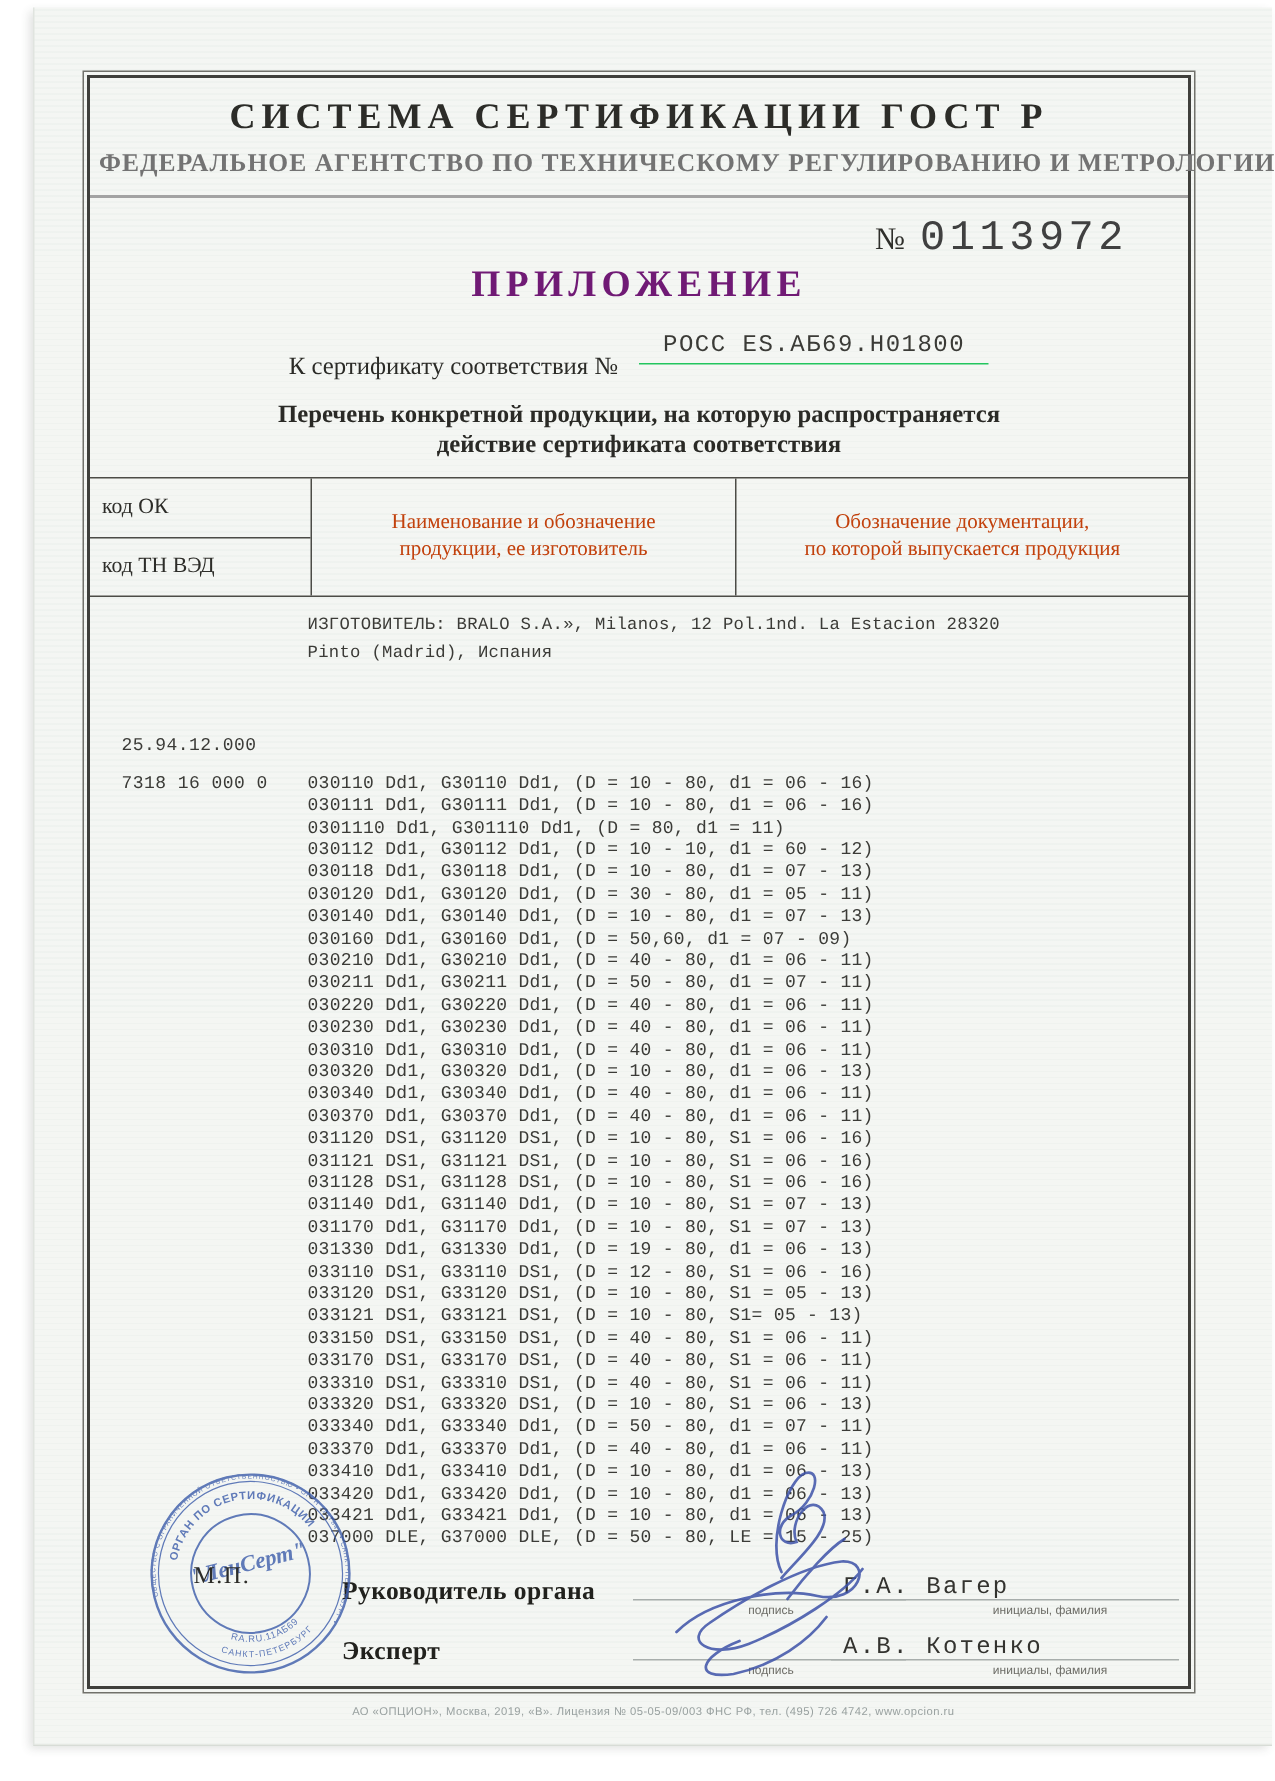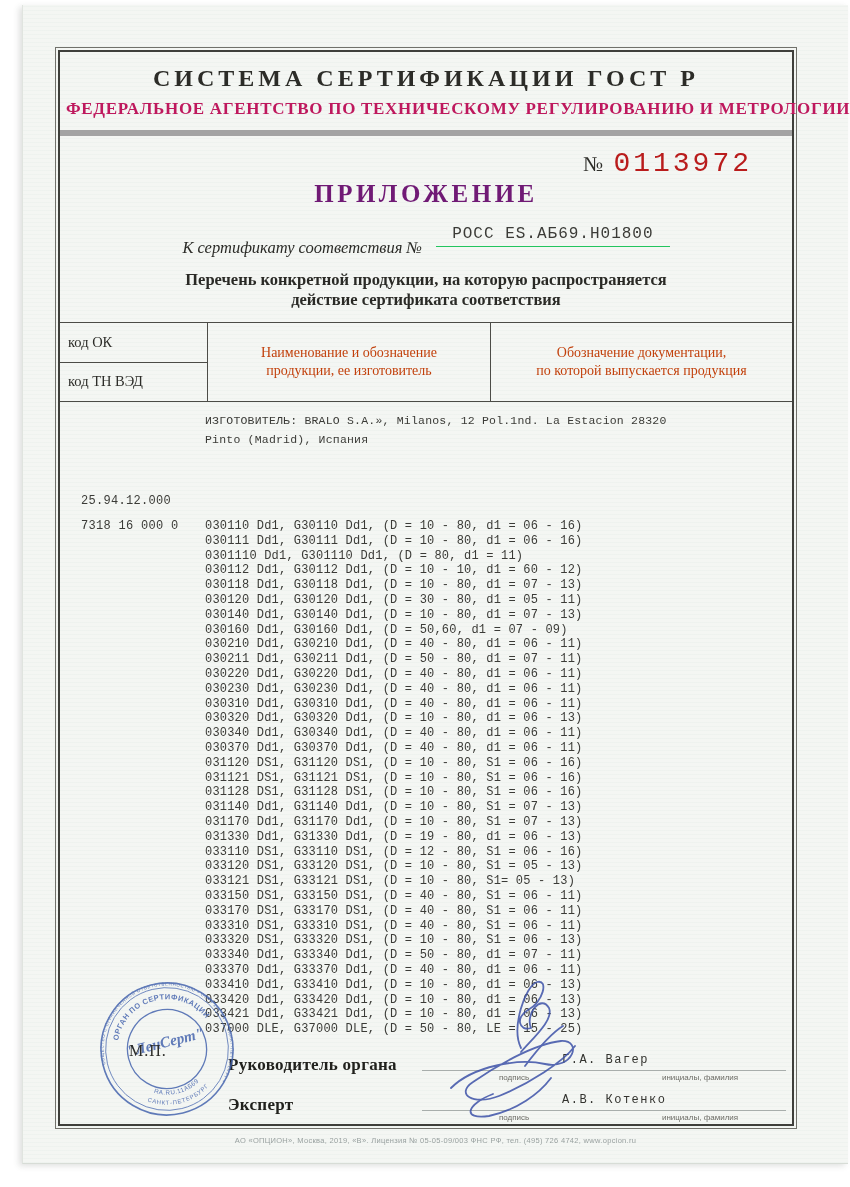--- a/index.html
+++ b/index.html
@@ -19,33 +19,33 @@
     content:"";position:absolute;inset:0;pointer-events:none;
     background:repeating-linear-gradient(0deg, rgba(170,195,186,.07) 0 1px, transparent 1px 4px);
   }
   .frame{
     position:absolute;left:35px;top:45px;width:736px;height:1076px;
     box-sizing:border-box;border:2px solid #3f3f3b;
     outline:1px solid #71716b;outline-offset:2px;
     background:transparent;
   }
   
-  .head-box{border-bottom:6px solid #a3a3a3;padding:13px 6px 11px;text-align:center;}
+  .head-box{border-bottom:2px solid #a3a3a3;padding:13px 6px 11px;text-align:center;}
   .sys-title{font-size:24px;font-weight:bold;letter-spacing:4px;color:#2c2c28;white-space:nowrap;}
-  .agency-title{font-size:17px;font-weight:bold;letter-spacing:.7px;margin-top:7px;color:#be185d;white-space:nowrap;}
+  .agency-title{font-size:17px;font-weight:bold;letter-spacing:.7px;margin-top:7px;color:#737373;white-space:nowrap;}
   
   .number-row{text-align:right;padding-right:40px;margin-top:12px;height:32px;}
   .no-sign{font-size:21px;color:#2f2f2b;margin-right:10px;}
   .form-number{
     font-family:"Liberation Mono","DejaVu Sans Mono",monospace;
-    font-size:28px;color:#b91c1c;letter-spacing:3px;
+    font-size:28px;color:#404040;letter-spacing:3px;
   }
   .appendix{text-align:center;font-size:25px;font-weight:bold;letter-spacing:3.5px;color:#701a75;}
   .cert-row{display:flex;justify-content:center;align-items:flex-end;margin-top:16px;height:34px;}
-  .cert-label{font-size:16.5px;color:#2b2b27;font-style:italic;}
+  .cert-label{font-size:16.5px;color:#2b2b27;}
   .cert-number-box{
     border-bottom:1px solid #22c55e;margin-left:14px;padding:0 16px 3px;
     transform:translateY(-11px);
     font-family:"Liberation Mono","DejaVu Sans Mono",monospace;
     font-size:16px;letter-spacing:1px;color:#3c3c38;white-space:nowrap;
   }
   .subtitle{text-align:center;font-weight:bold;font-size:16.5px;line-height:20px;margin-top:12px;color:#2a2a26;}
   
   .ptable{
     display:grid;grid-template-columns:148px 283px auto;
@@ -75,21 +75,21 @@
   #sig-row-head{top:0;}
   #sig-row-expert{top:40px;}
   .role{position:absolute;left:168px;top:2px;font-weight:bold;font-size:17px;letter-spacing:.3px;color:#21211d;}
   .sig-line{position:absolute;left:362px;top:-1px;width:182px;height:18px;border-bottom:1px solid #a8aeac;}
   .name-line{position:absolute;left:494px;top:-1px;width:232px;height:18px;border-bottom:1px solid #a8aeac;}
   .sig-caption{position:absolute;left:404px;top:20px;width:100px;text-align:center;
     font-family:"Liberation Sans","DejaVu Sans",sans-serif;font-size:8px;color:#6d6d67;}
   .name-caption{position:absolute;left:560px;top:20px;width:160px;text-align:center;
     font-family:"Liberation Sans","DejaVu Sans",sans-serif;font-size:8px;color:#6d6d67;}
   .sig-name{position:absolute;left:502px;top:0;font-family:"Liberation Mono","DejaVu Sans Mono",monospace;
-    font-size:12px;letter-spacing:1.5px;color:#33332f;}
+    font-size:16px;letter-spacing:1.5px;color:#33332f;}
   
   .stamp-svg{position:absolute;left:73px;top:973px;width:142px;height:142px;
     transform:rotate(-14deg);opacity:.82;pointer-events:none;}
   .mp-label{position:absolute;left:106px;top:1037px;font-size:16px;letter-spacing:1px;color:#2c2c28;}
   .handwriting-svg{position:absolute;left:410px;top:965px;width:210px;height:155px;pointer-events:none;}
   
   .print-footer{position:absolute;left:0;right:0;top:1131px;text-align:center;
     font-family:"Liberation Sans","DejaVu Sans",sans-serif;font-size:7.5px;
     color:#99a1a0;letter-spacing:.3px;}
 </style>

